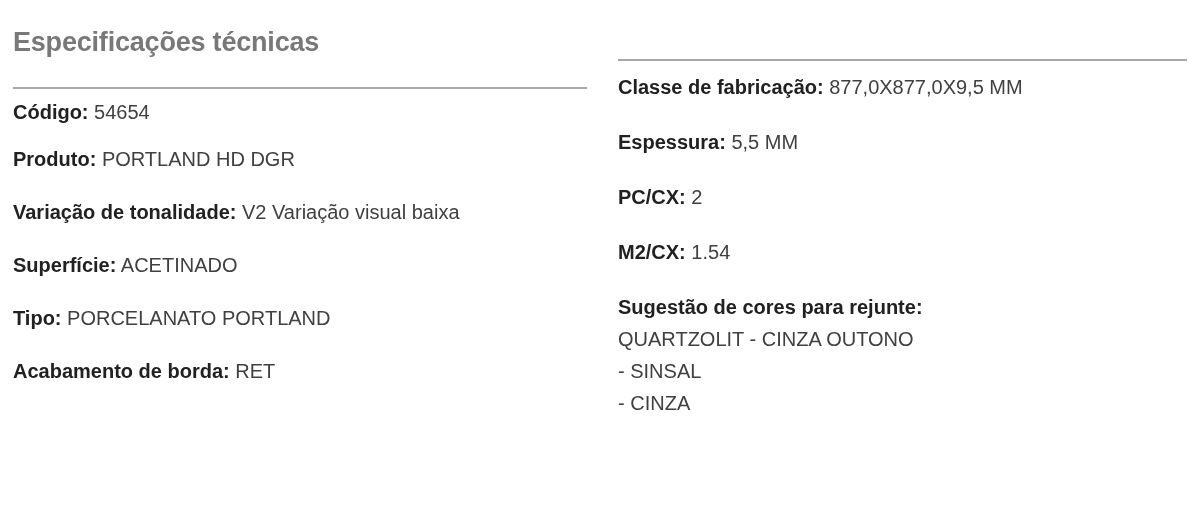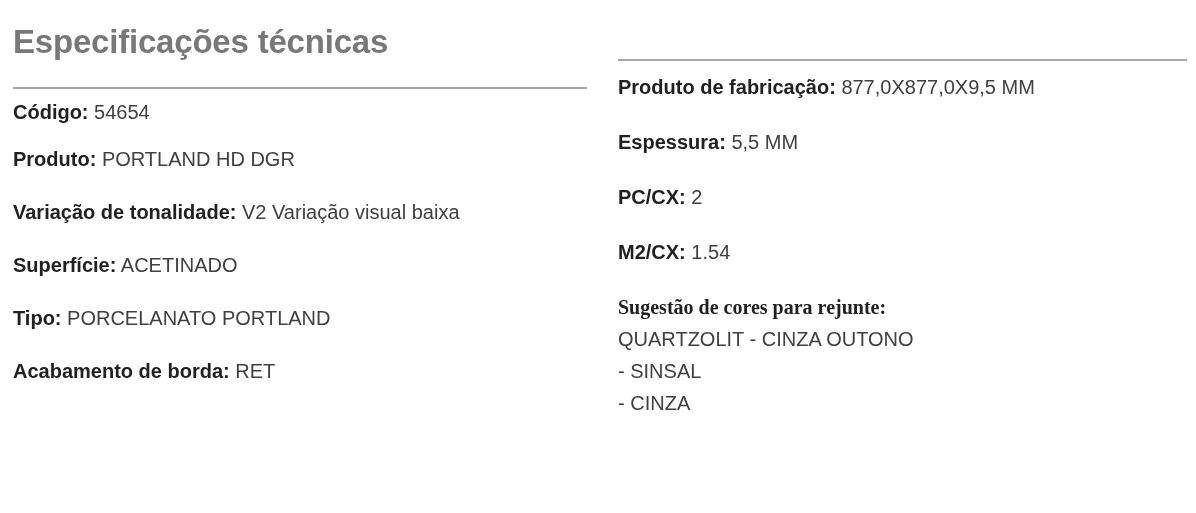--- a/index.html
+++ b/index.html
@@ -13,21 +13,21 @@
     font-family: "Liberation Sans", sans-serif;
   }
   .wrap {
     display: flex;
     padding: 28px 0 0 13px;
     width: 1196px;
   }
   .col-left  { width: 574px; margin-right: 31px; }
   .col-right { width: 569px; }
   .section-title {
-    font-size: 33px;
+    font-size: 27px;
     line-height: 28px;
     font-weight: 700;
     color: #787878;
     margin: 0;
     letter-spacing: -0.2px;
   }
   .rule {
     border: 0;
     border-top: 2px solid #a8a8a8;
     margin: 31px 0 0 0;
@@ -39,21 +39,21 @@
     line-height: 32px;
     margin: 0 0 21px 0;
     color: #404040;
   }
   .col-right .row { margin-bottom: 23px; }
   .col-left .row:first-child { margin-bottom: 15px; }
   .row b {
     color: #212121;
     font-weight: 700;
   }
-  .row.multiline b { display: block; font-family: Liberation Serif, serif; }
+  .row.multiline b { display: block; }
   .row .value-line { display: block; }
 </style>
 </head>
 <body>
 
 <div class="wrap">
 
   <section class="col-left">
     <h2 class="section-title">Especificações técnicas</h2>
     <hr class="rule">
@@ -63,21 +63,21 @@
         <p class="row"><b>Variação de tonalidade:</b> <span>V2 Variação visual baixa</span></p>
         <p class="row"><b>Superfície:</b> <span>ACETINADO</span></p>
         <p class="row"><b>Tipo:</b> <span>PORCELANATO PORTLAND</span></p>
         <p class="row"><b>Acabamento de borda:</b> <span>RET</span></p>
       </div>
   </section>
 
   <section class="col-right">
     <hr class="rule">
     <div class="rows">
-        <p class="row"><b>Produto de fabricação:</b> <span>877,0X877,0X9,5 MM</span></p>
+        <p class="row"><b>Classe de fabricação:</b> <span>877,0X877,0X9,5 MM</span></p>
         <p class="row"><b>Espessura:</b> <span>5,5 MM</span></p>
         <p class="row"><b>PC/CX:</b> <span>2</span></p>
         <p class="row"><b>M2/CX:</b> <span>1.54</span></p>
         <p class="row multiline">
           <b>Sugestão de cores para rejunte:</b>
           <span class="value-line">QUARTZOLIT - CINZA OUTONO</span>
           <span class="value-line">- SINSAL</span>
           <span class="value-line">- CINZA</span>
         </p>
       </div>

